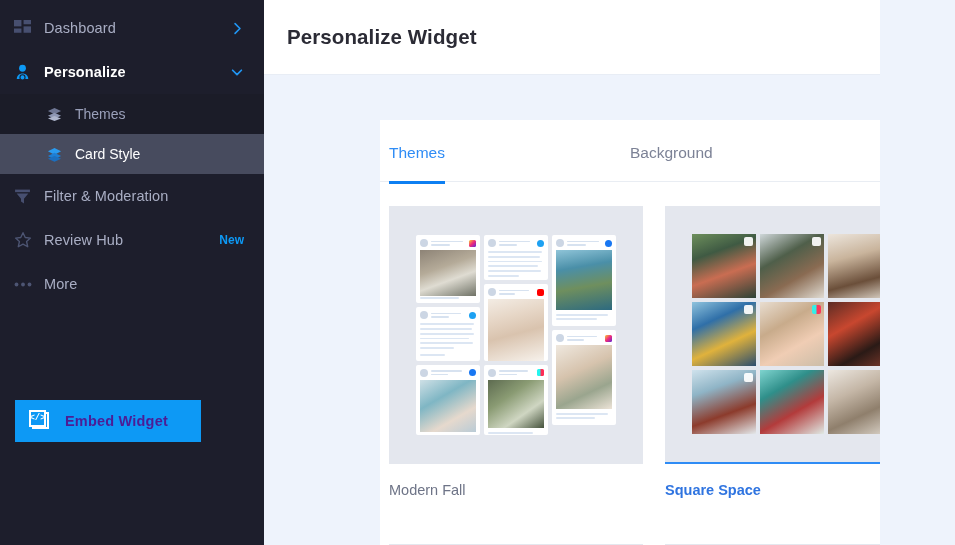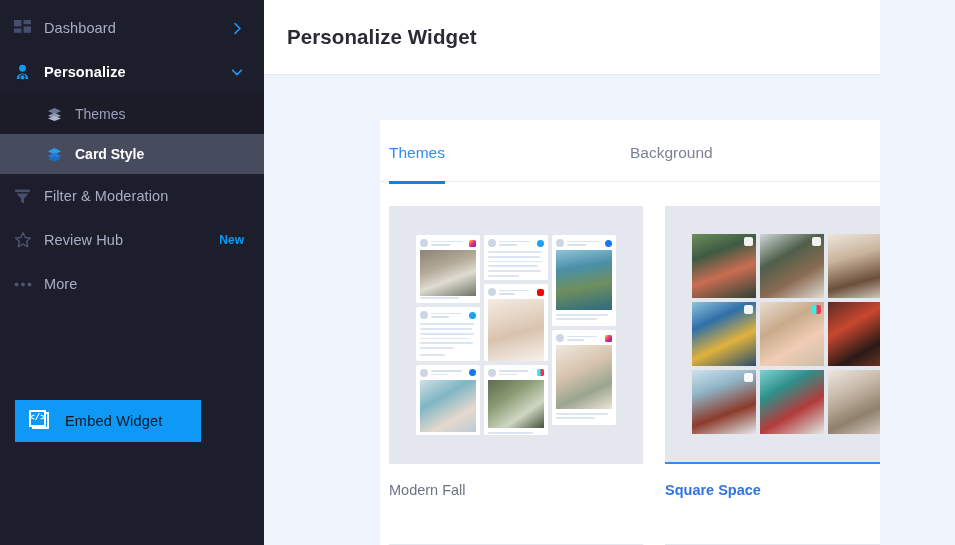--- a/index.html
+++ b/index.html
@@ -46,35 +46,35 @@
   .submenu { background: #1b1c28; }
   .sub-item {
     display: flex; align-items: center;
     height: 40px;
     padding-left: 47px;
     cursor: pointer;
   }
   .sub-item .sico { width: 28px; flex: 0 0 28px; display: flex; align-items: center; }
   .sub-item .slbl { font-size: 14px; color: #9aa0ba; }
   .sub-item.selected { background: #474b5e; }
-  .sub-item.selected .slbl { color: #ffffff; font-weight: 700; }
+  .sub-item.selected .slbl { color: #ffffff; font-weight: 400; }
 
   .embed-btn {
     position: absolute;
     left: 15px; top: 400px;
     width: 186px; height: 42px;
     background: #0d99f5;
     border: none;
     display: flex; align-items: center;
     padding-left: 14px;
     cursor: pointer;
     gap: 14px;
   }
   .embed-btn .etxt {
-    color: #0f172a; font-size: 14.5px; font-weight: 400; letter-spacing: .2px;
+    color: #4c1d95; font-size: 14.5px; font-weight: 700; letter-spacing: .2px;
   }
   .embed-ico {
     width: 22px; height: 22px; position: relative;
   }
   .embed-ico .b1 {
     position:absolute; left:3px; top:2px; width:17px; height:17px;
     border:2px solid #fff; background:#0d99f5;
   }
   .embed-ico .b2 {
     position:absolute; left:0; top:0; width:17px; height:17px;

